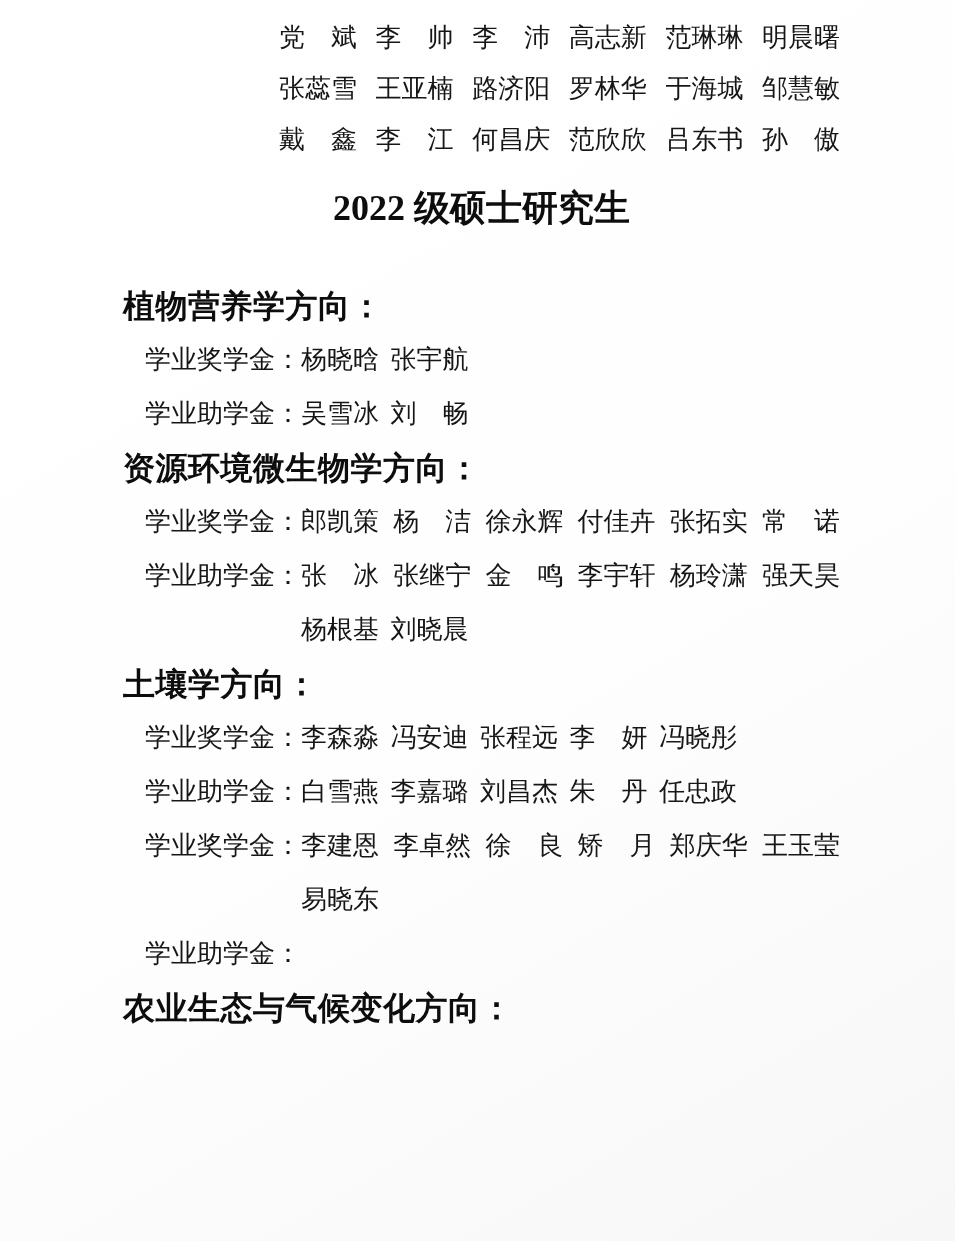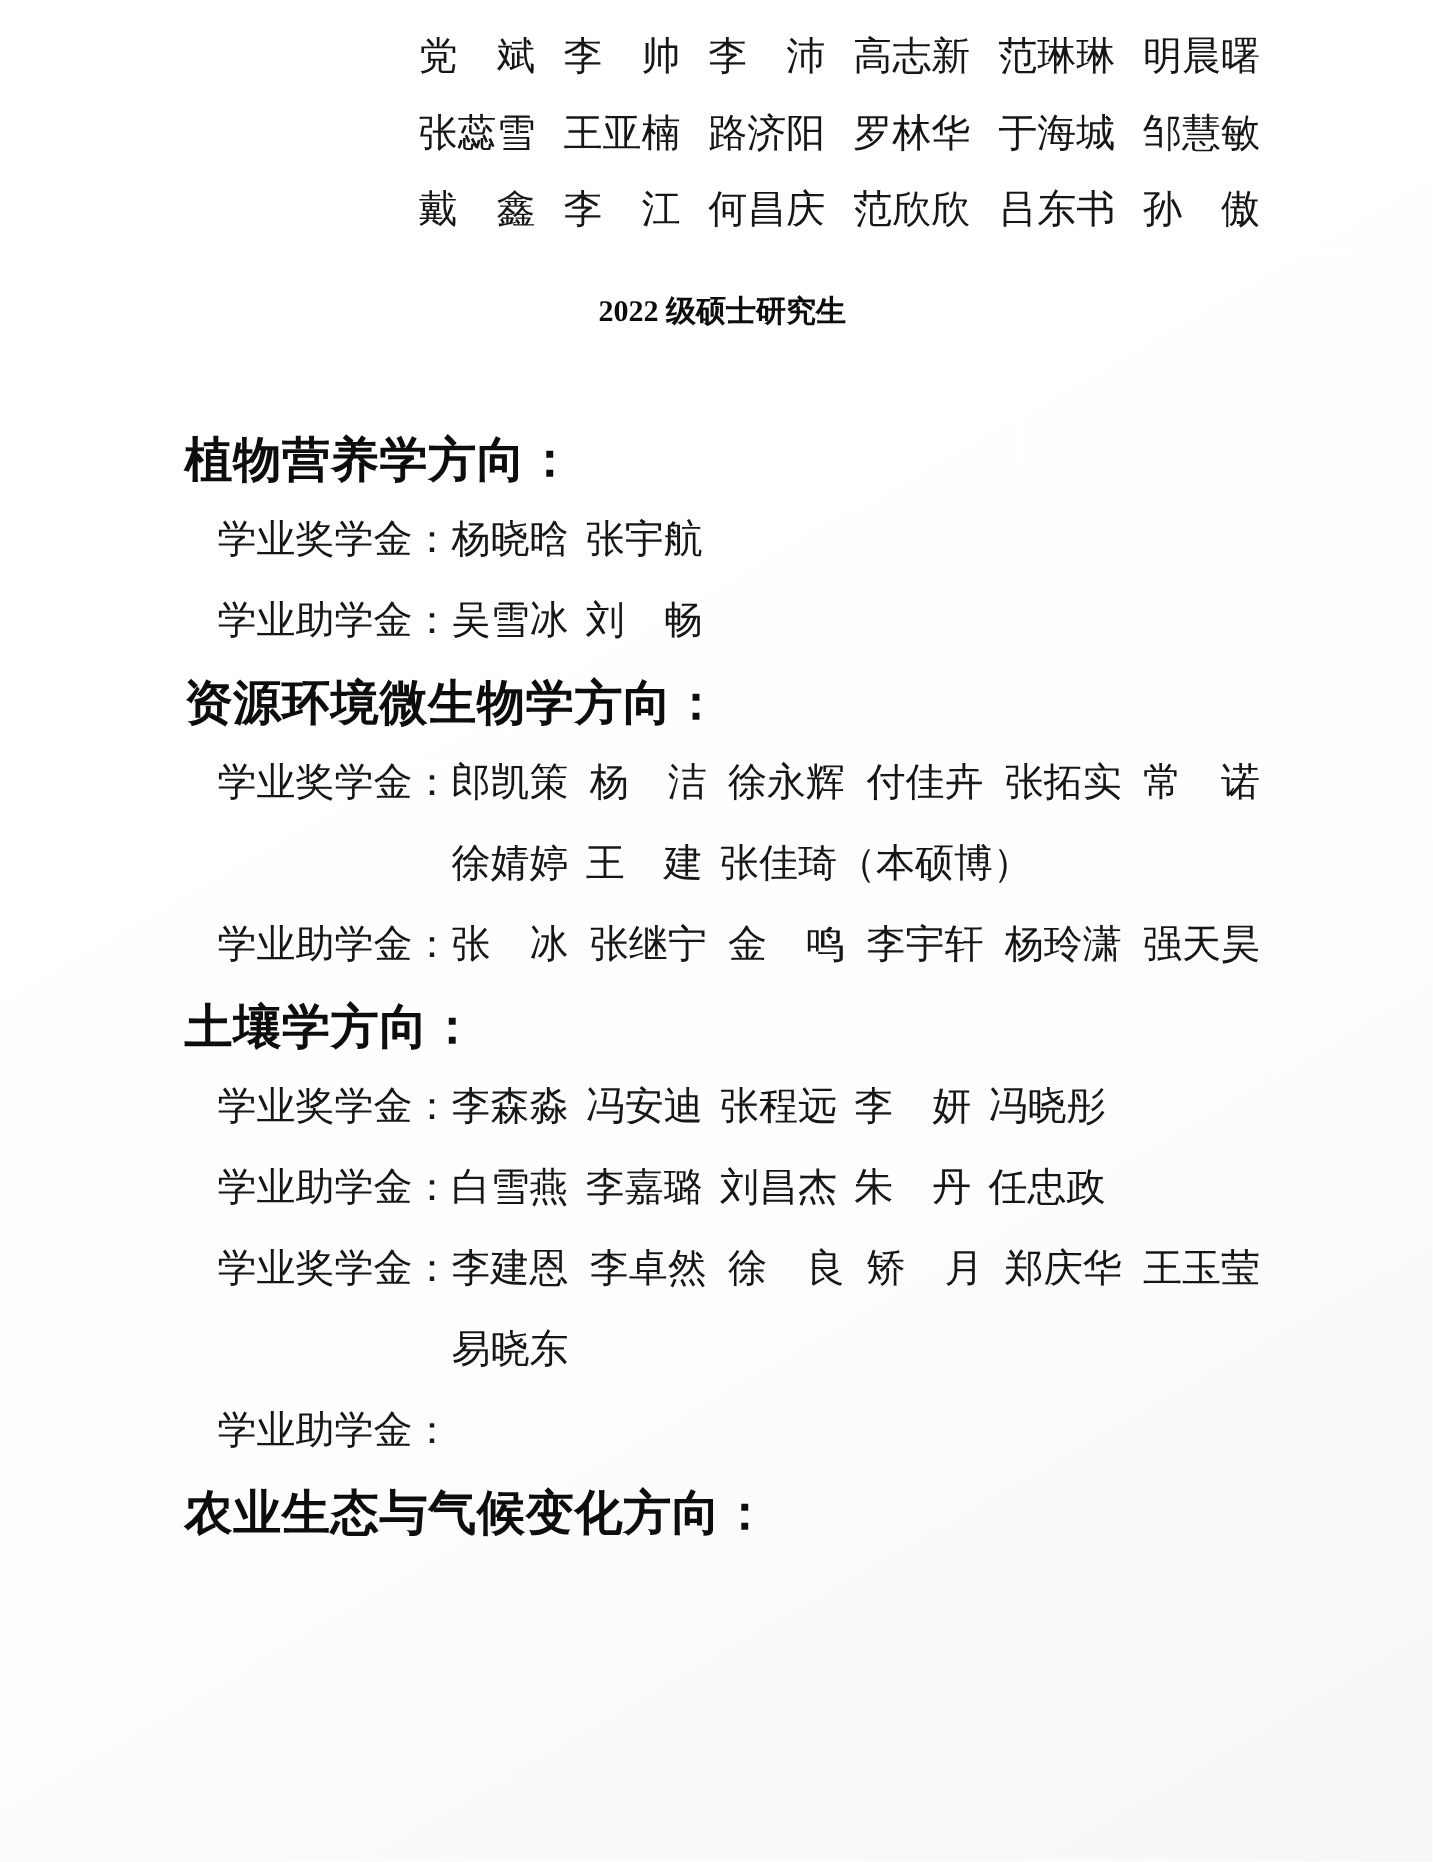--- a/index.html
+++ b/index.html
@@ -21,21 +21,21 @@
   .top-rows .line { line-height: 51px; }
   .docbody .line { line-height: 54px; }
 
   .label, .spacer { flex: 0 0 156px; width: 156px; white-space: nowrap; }
   .names { flex: 1; word-spacing: 5px; }
   .names.fill { text-align: justify; text-align-last: justify; }
   .tok { display: inline-block; }
 
   .title {
     margin: 18px 0 0 0;
-    font-size: 20px;
+    font-size: 36px;
     font-weight: bold;
     line-height: 50px;
     text-align: center;
     color: #0d0d0d;
   }
   .docbody { margin-top: 46px; }
   .heading {
     margin: 0;
     font-size: 32px;
     font-weight: bold;
@@ -85,30 +85,30 @@
       </div>
 
       <h2 class="heading">资源环境微生物学方向：</h2>
       <div class="entry">
         <div class="line">
           <span class="label">学业奖学金：</span>
           <span class="names fill"><span class="tok">郎凯策</span> <span class="tok">杨　洁</span> <span class="tok">徐永辉</span> <span class="tok">付佳卉</span> <span class="tok">张拓实</span> <span class="tok">常　诺</span></span>
         </div>
         <div class="line">
           <span class="spacer"></span>
-          <span class="names"><span class="tok">徐婧婷</span> <span class="tok">王　建</span> <span class="tok">张佳琦（本硕博）</span></span>
         </div>
       </div>
       <div class="entry">
         <div class="line">
           <span class="label">学业助学金：</span>
           <span class="names fill"><span class="tok">张　冰</span> <span class="tok">张继宁</span> <span class="tok">金　鸣</span> <span class="tok">李宇轩</span> <span class="tok">杨玲潇</span> <span class="tok">强天昊</span></span>
         </div>
         <div class="line">
           <span class="spacer"></span>
+          <span class="names"><span class="tok">杨根基</span> <span class="tok">刘晓晨</span></span>
         </div>
       </div>
 
       <h2 class="heading">土壤学方向：</h2>
       <div class="entry">
         <div class="line">
           <span class="label">学业奖学金：</span>
           <span class="names"><span class="tok">李森淼</span> <span class="tok">冯安迪</span> <span class="tok">张程远</span> <span class="tok">李　妍</span> <span class="tok">冯晓彤</span></span>
         </div>
       </div>

